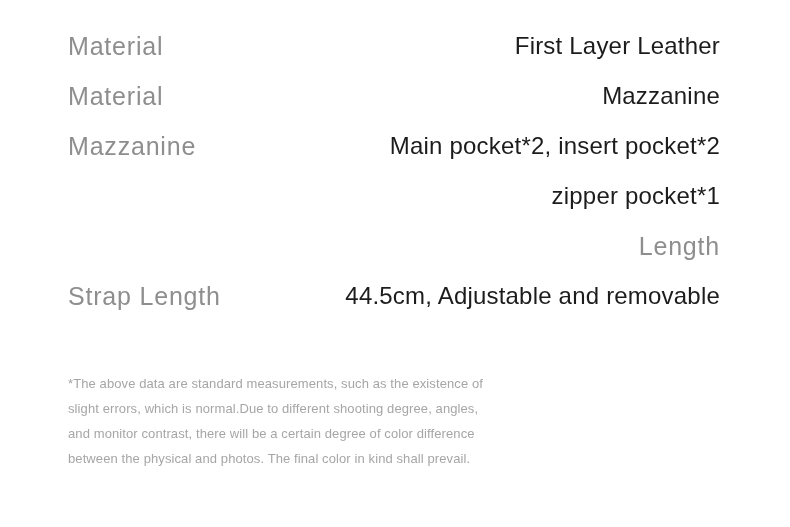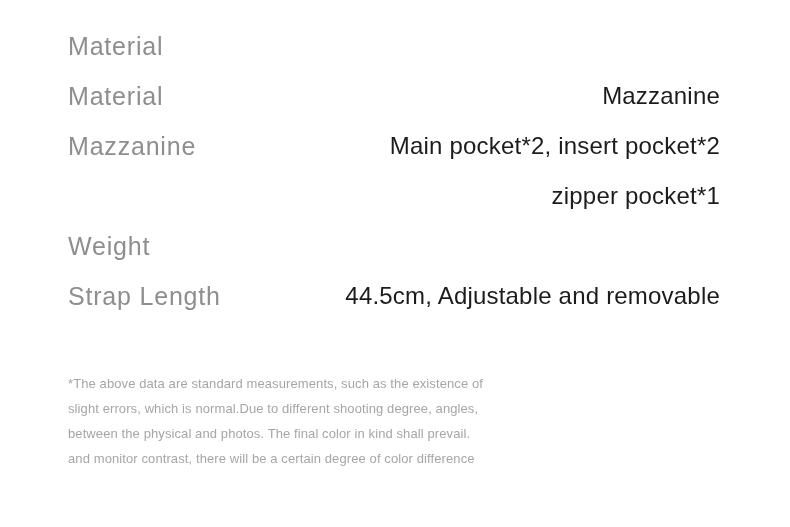--- a/index.html
+++ b/index.html
@@ -18,21 +18,21 @@
   .spec-table {
     position: absolute;
     top: 21px;
     left: 68px;
     width: 652px; 
   }
   .spec-row {
     height: 50px;
     display: flex;
     align-items: center;
-    justify-content: space-between;
+    justify-content: flex-end;
   }
   .spec-label {
     font-size: 25px;
     color: #8e8e8e;
     letter-spacing: 0.8px;
     white-space: nowrap;
     font-weight: 400;
   }
   .spec-value {
     flex: 1;
@@ -59,48 +59,49 @@
 </style>
 </head>
 <body>
 
 <div class="page">
 
   <div class="spec-table">
 
     <div class="spec-row">
       <span class="spec-label">Material</span>
+      <span class="spec-value">First Layer Leather</span>
     </div>
 
     <div class="spec-row">
       <span class="spec-label">Material</span>
       <span class="spec-value">Mazzanine</span>
     </div>
 
     <div class="spec-row">
       <span class="spec-label">Mazzanine</span>
       <span class="spec-value">Main pocket*2, insert pocket*2</span>
     </div>
 
     <div class="spec-row">
       <span class="spec-label"></span>
       <span class="spec-value">zipper pocket*1</span>
     </div>
 
     <div class="spec-row">
-      <span class="spec-label">Weight</span>
+      <span class="spec-label">Length</span>
     </div>
 
     <div class="spec-row">
       <span class="spec-label">Strap Length</span>
       <span class="spec-value">44.5cm, Adjustable and removable</span>
     </div>
 
   </div>
 
   <div class="disclaimer">
     <div class="disclaimer-line">*The above data are standard measurements, such as the existence of</div>
     <div class="disclaimer-line">slight errors, which is normal.Due to different shooting degree, angles,</div>
+    <div class="disclaimer-line">and monitor contrast, there will be a certain degree of color difference</div>
     <div class="disclaimer-line">between the physical and photos. The final color in kind shall prevail.</div>
-    <div class="disclaimer-line">and monitor contrast, there will be a certain degree of color difference</div>
   </div>
 
 </div>
 
 </body></html>

